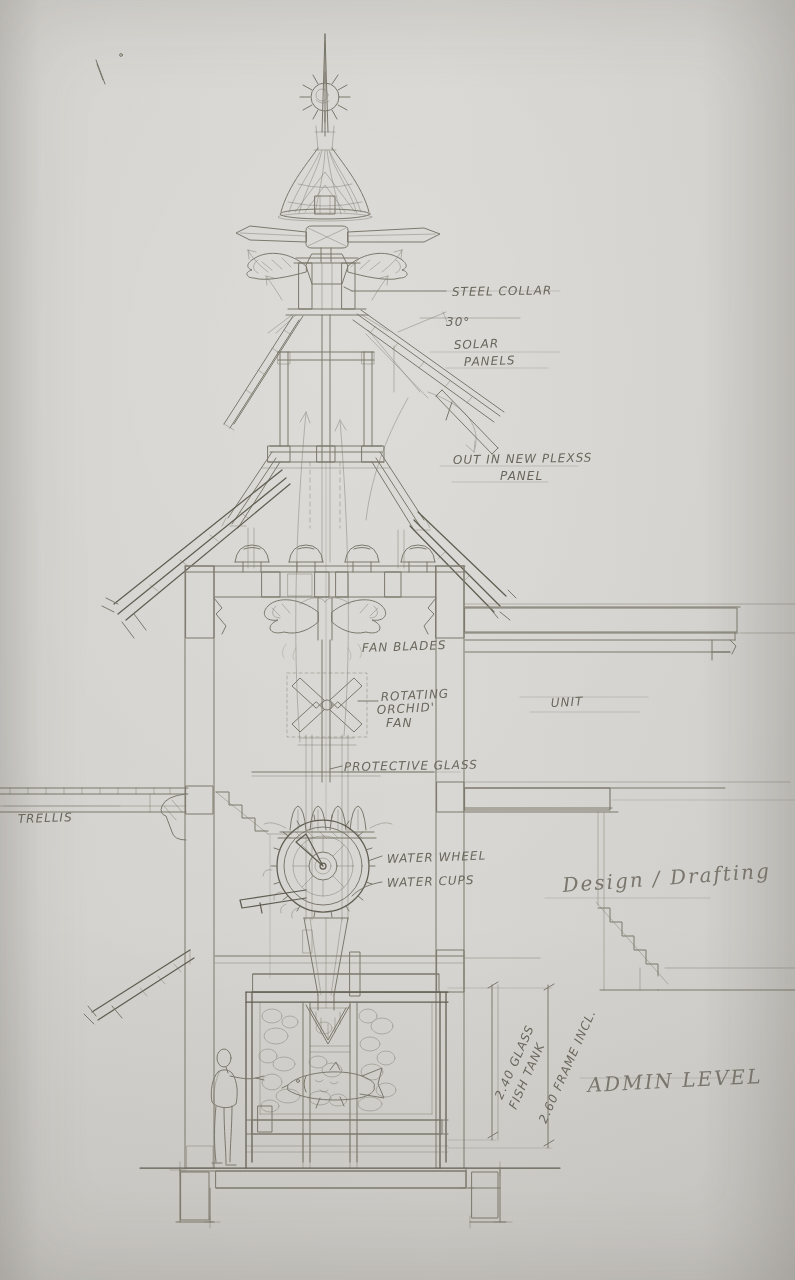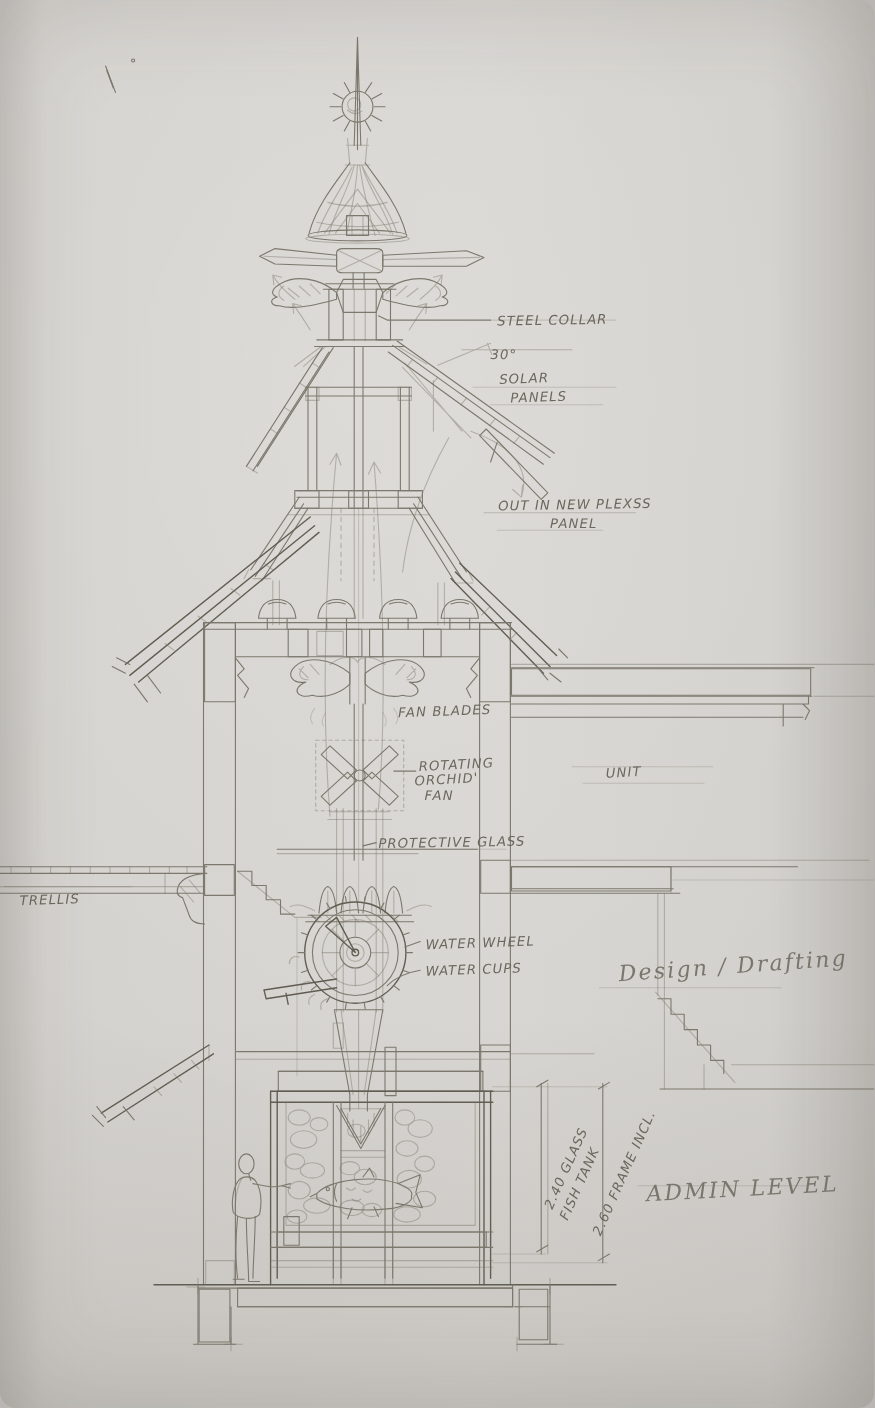--- a/index.html
+++ b/index.html
@@ -2,21 +2,20 @@
 <html><head>
 <meta charset="utf-8">
 <style>
   html,body{margin:0;padding:0;background:#b9b7b3;}
   .paper{
     width:795px;height:1280px;position:relative;overflow:hidden;
     background:
       radial-gradient(120% 90% at 42% 28%, rgba(255,255,255,.16), rgba(255,255,255,0) 60%),
       linear-gradient(180deg, rgba(0,0,0,0) 72%, rgba(70,64,54,.10) 100%),
       linear-gradient(90deg, #c6c4c0 0, #d4d2ce 5%, #d7d5d1 55%, #d3d1cd 88%, #c3c1bd 100%);
-    border-radius: 15px;
   }
   .paper:after{
     content:"";position:absolute;inset:0;pointer-events:none;
     box-shadow:inset 0 0 90px rgba(75,70,60,.18);
   }
   svg{position:absolute;left:0;top:0;}
   .s   path,.s line,.s circle,.s ellipse,.s rect,.s polyline,.s polygon{
        stroke:#7c786d;fill:none;stroke-width:1;stroke-linecap:round;stroke-linejoin:round;}
   .dk  {stroke:#615d52 !important;stroke-width:1.25 !important;}
   .lt  {opacity:.45;}

